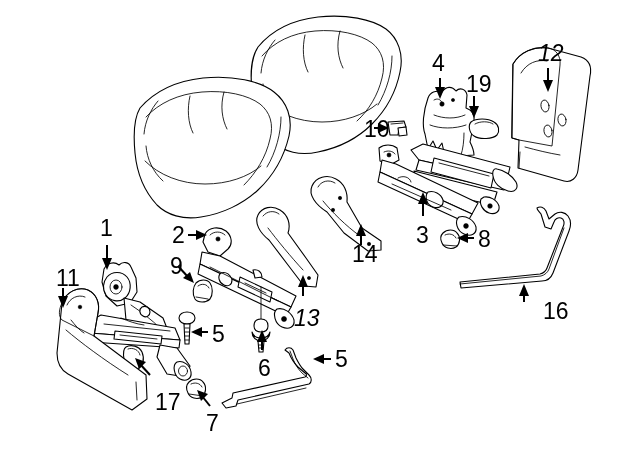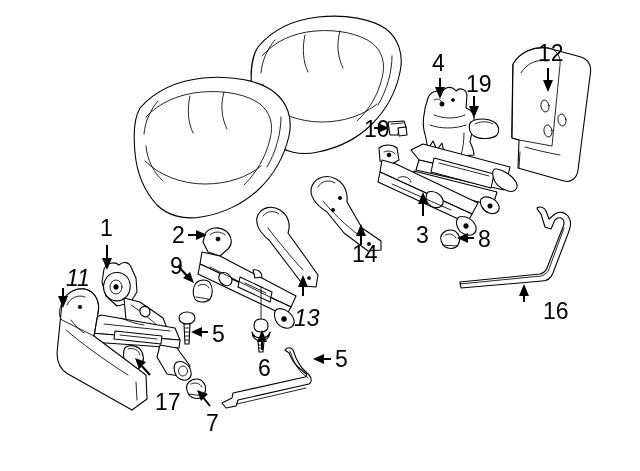--- a/index.html
+++ b/index.html
@@ -371,22 +371,22 @@
   <div class="callout-label" style="left:100px; top:217px;">1</div>
   <div class="callout-label" style="left:172px; top:224px;">2</div>
   <div class="callout-label" style="left:416px; top:224px;">3</div>
   <div class="callout-label" style="left:432px; top:52px;">4</div>
   <div class="callout-label" style="left:212px; top:323px;">5</div>
   <div class="callout-label" style="left:258px; top:357px;">6</div>
   <div class="callout-label" style="left:206px; top:412px;">7</div>
   <div class="callout-label" style="left:478px; top:228px;">8</div>
   <div class="callout-label" style="left:170px; top:255px;">9</div>
   <div class="callout-label" style="left:364px; top:118px;">10</div>
-  <div class="callout-label" style="left:66px;  top:267px;font-style:italic;">11</div>
-  <div class="callout-label" style="left:538px; top:42px;">12</div>
+  <div class="callout-label" style="left:56px;  top:267px;">11</div>
+  <div class="callout-label" style="left:538px; top:42px;font-style:italic;">12</div>
   <div class="callout-label" style="left:294px; top:307px;font-style:italic;">13</div>
   <div class="callout-label" style="left:352px; top:243px;">14</div>
   <div class="callout-label" style="left:335px; top:348px;">5</div>
   <div class="callout-label" style="left:515px; top:300px;margin-left:28px;">16</div>
   <div class="callout-label" style="left:155px; top:391px;">17</div>
   <div class="callout-label" style="left:466px; top:73px;">19</div>
 
 </div>
 
 </body></html>

